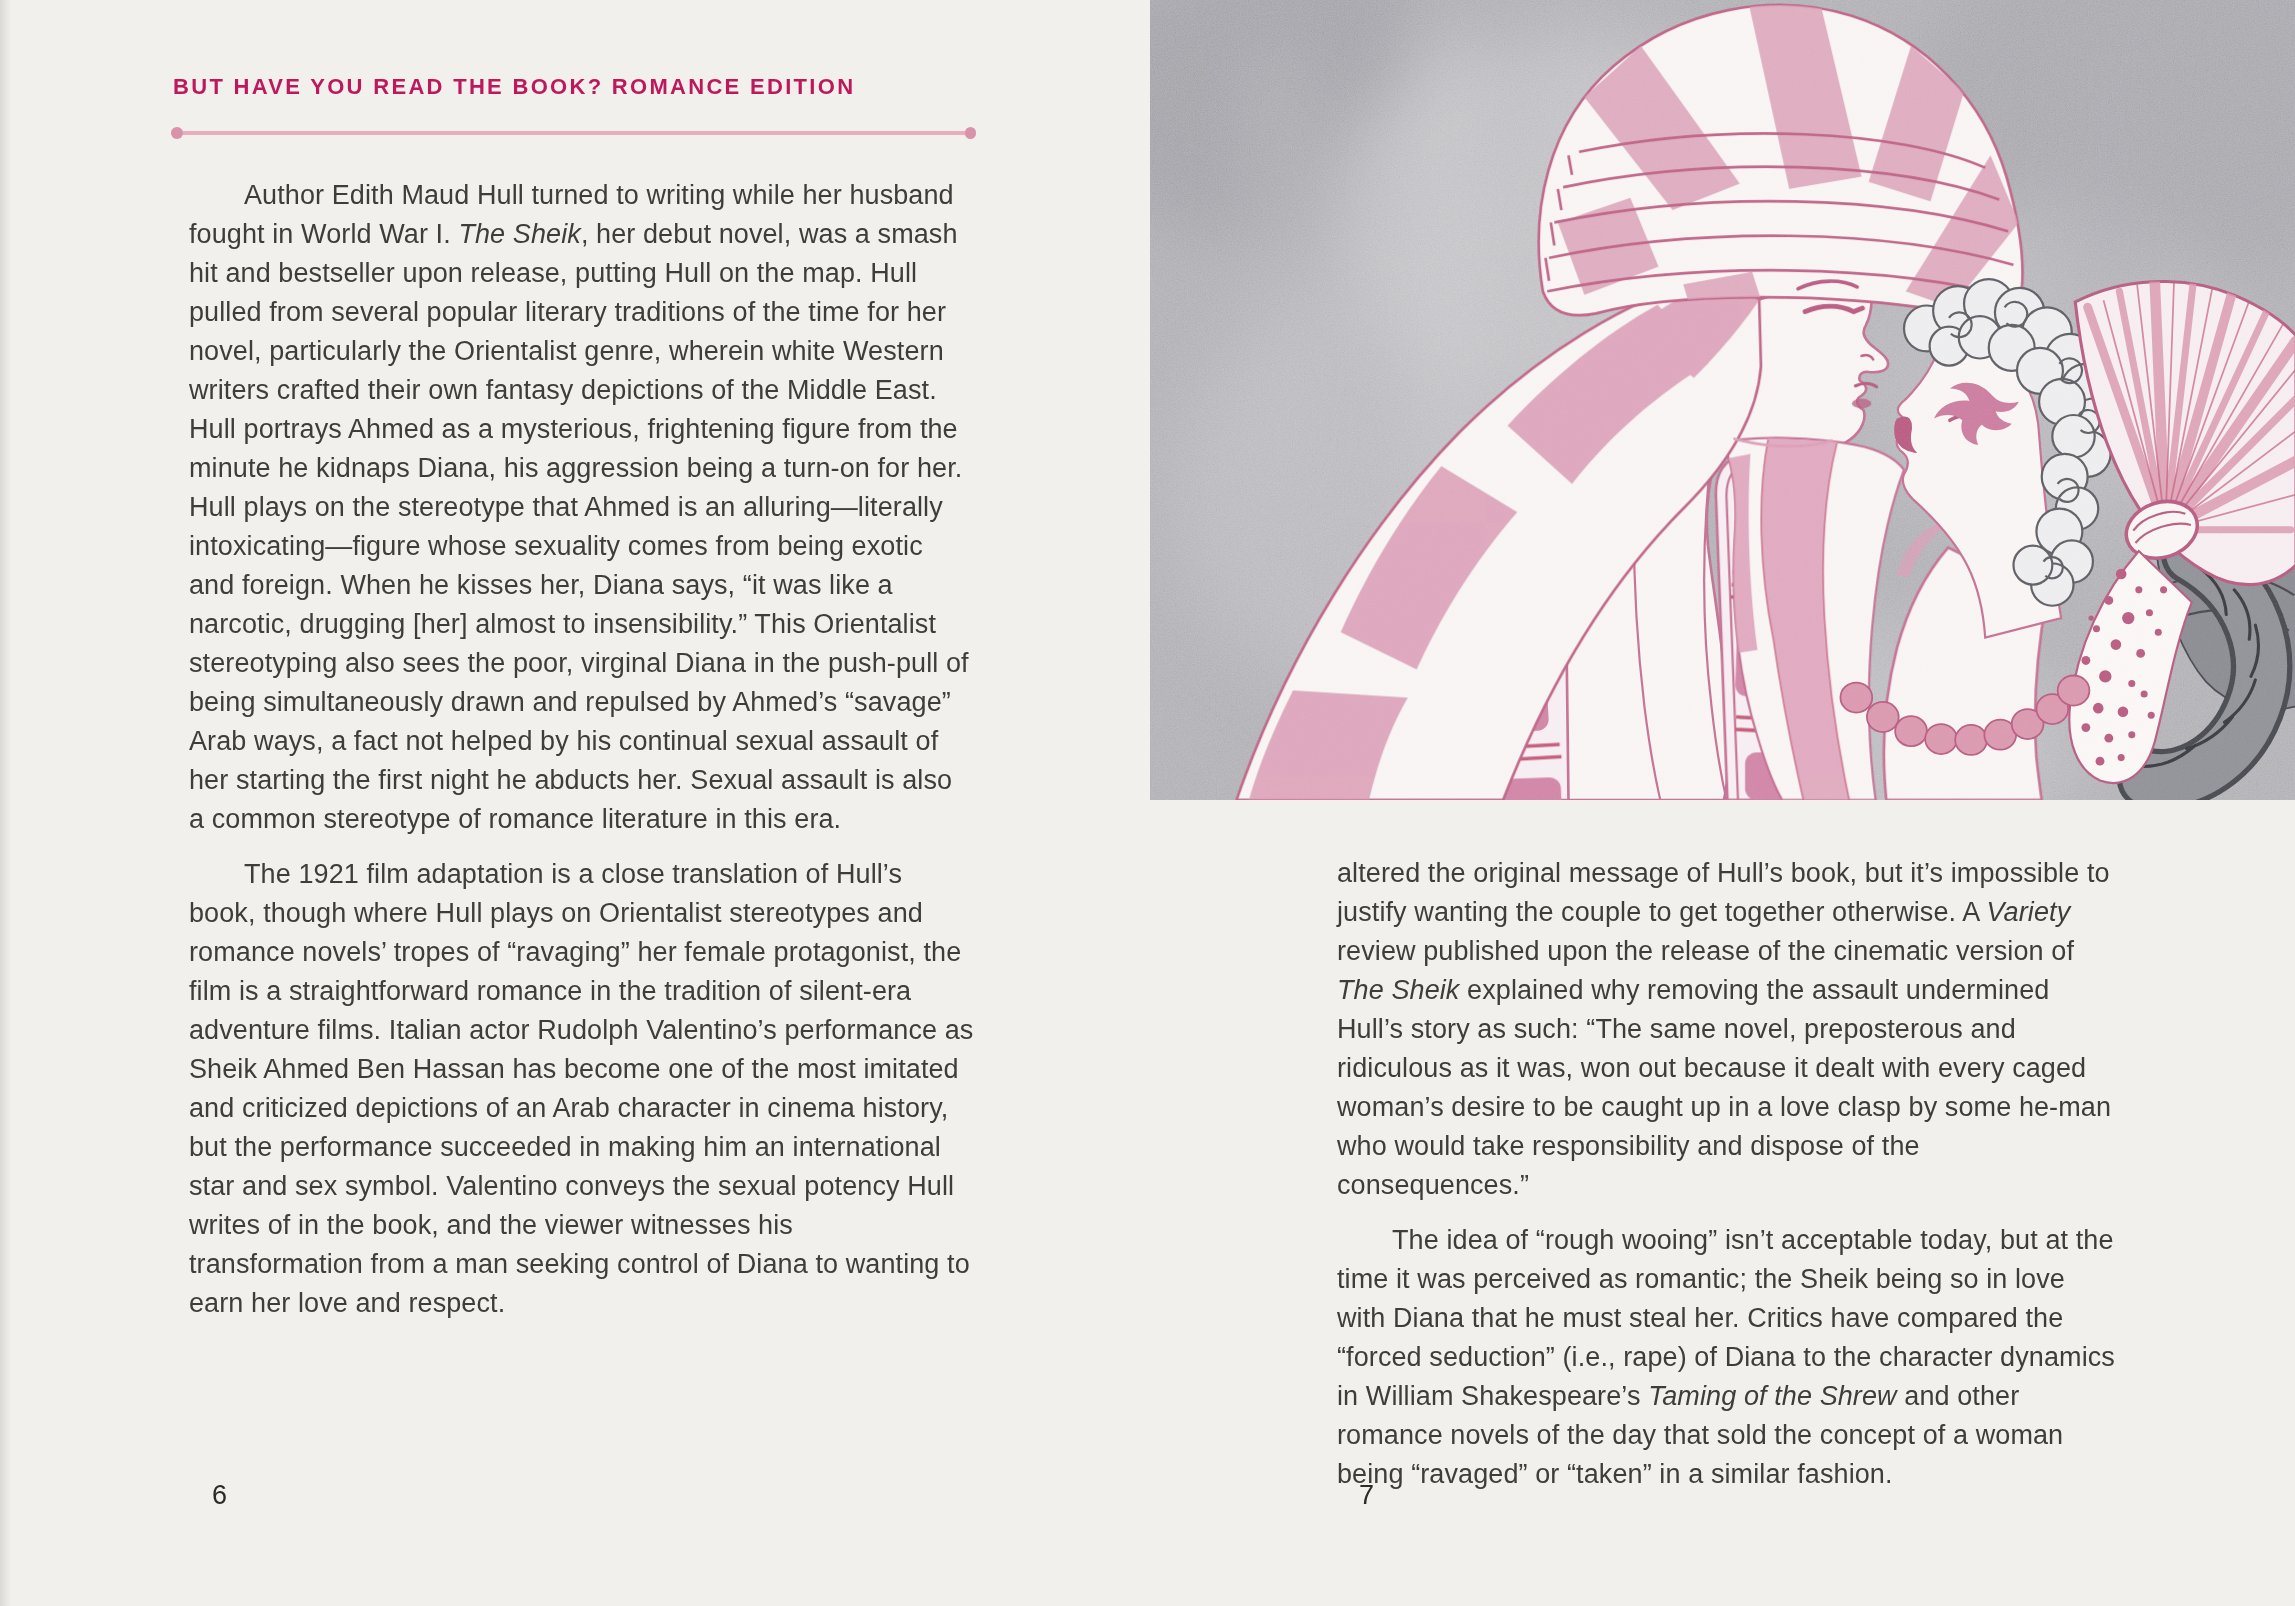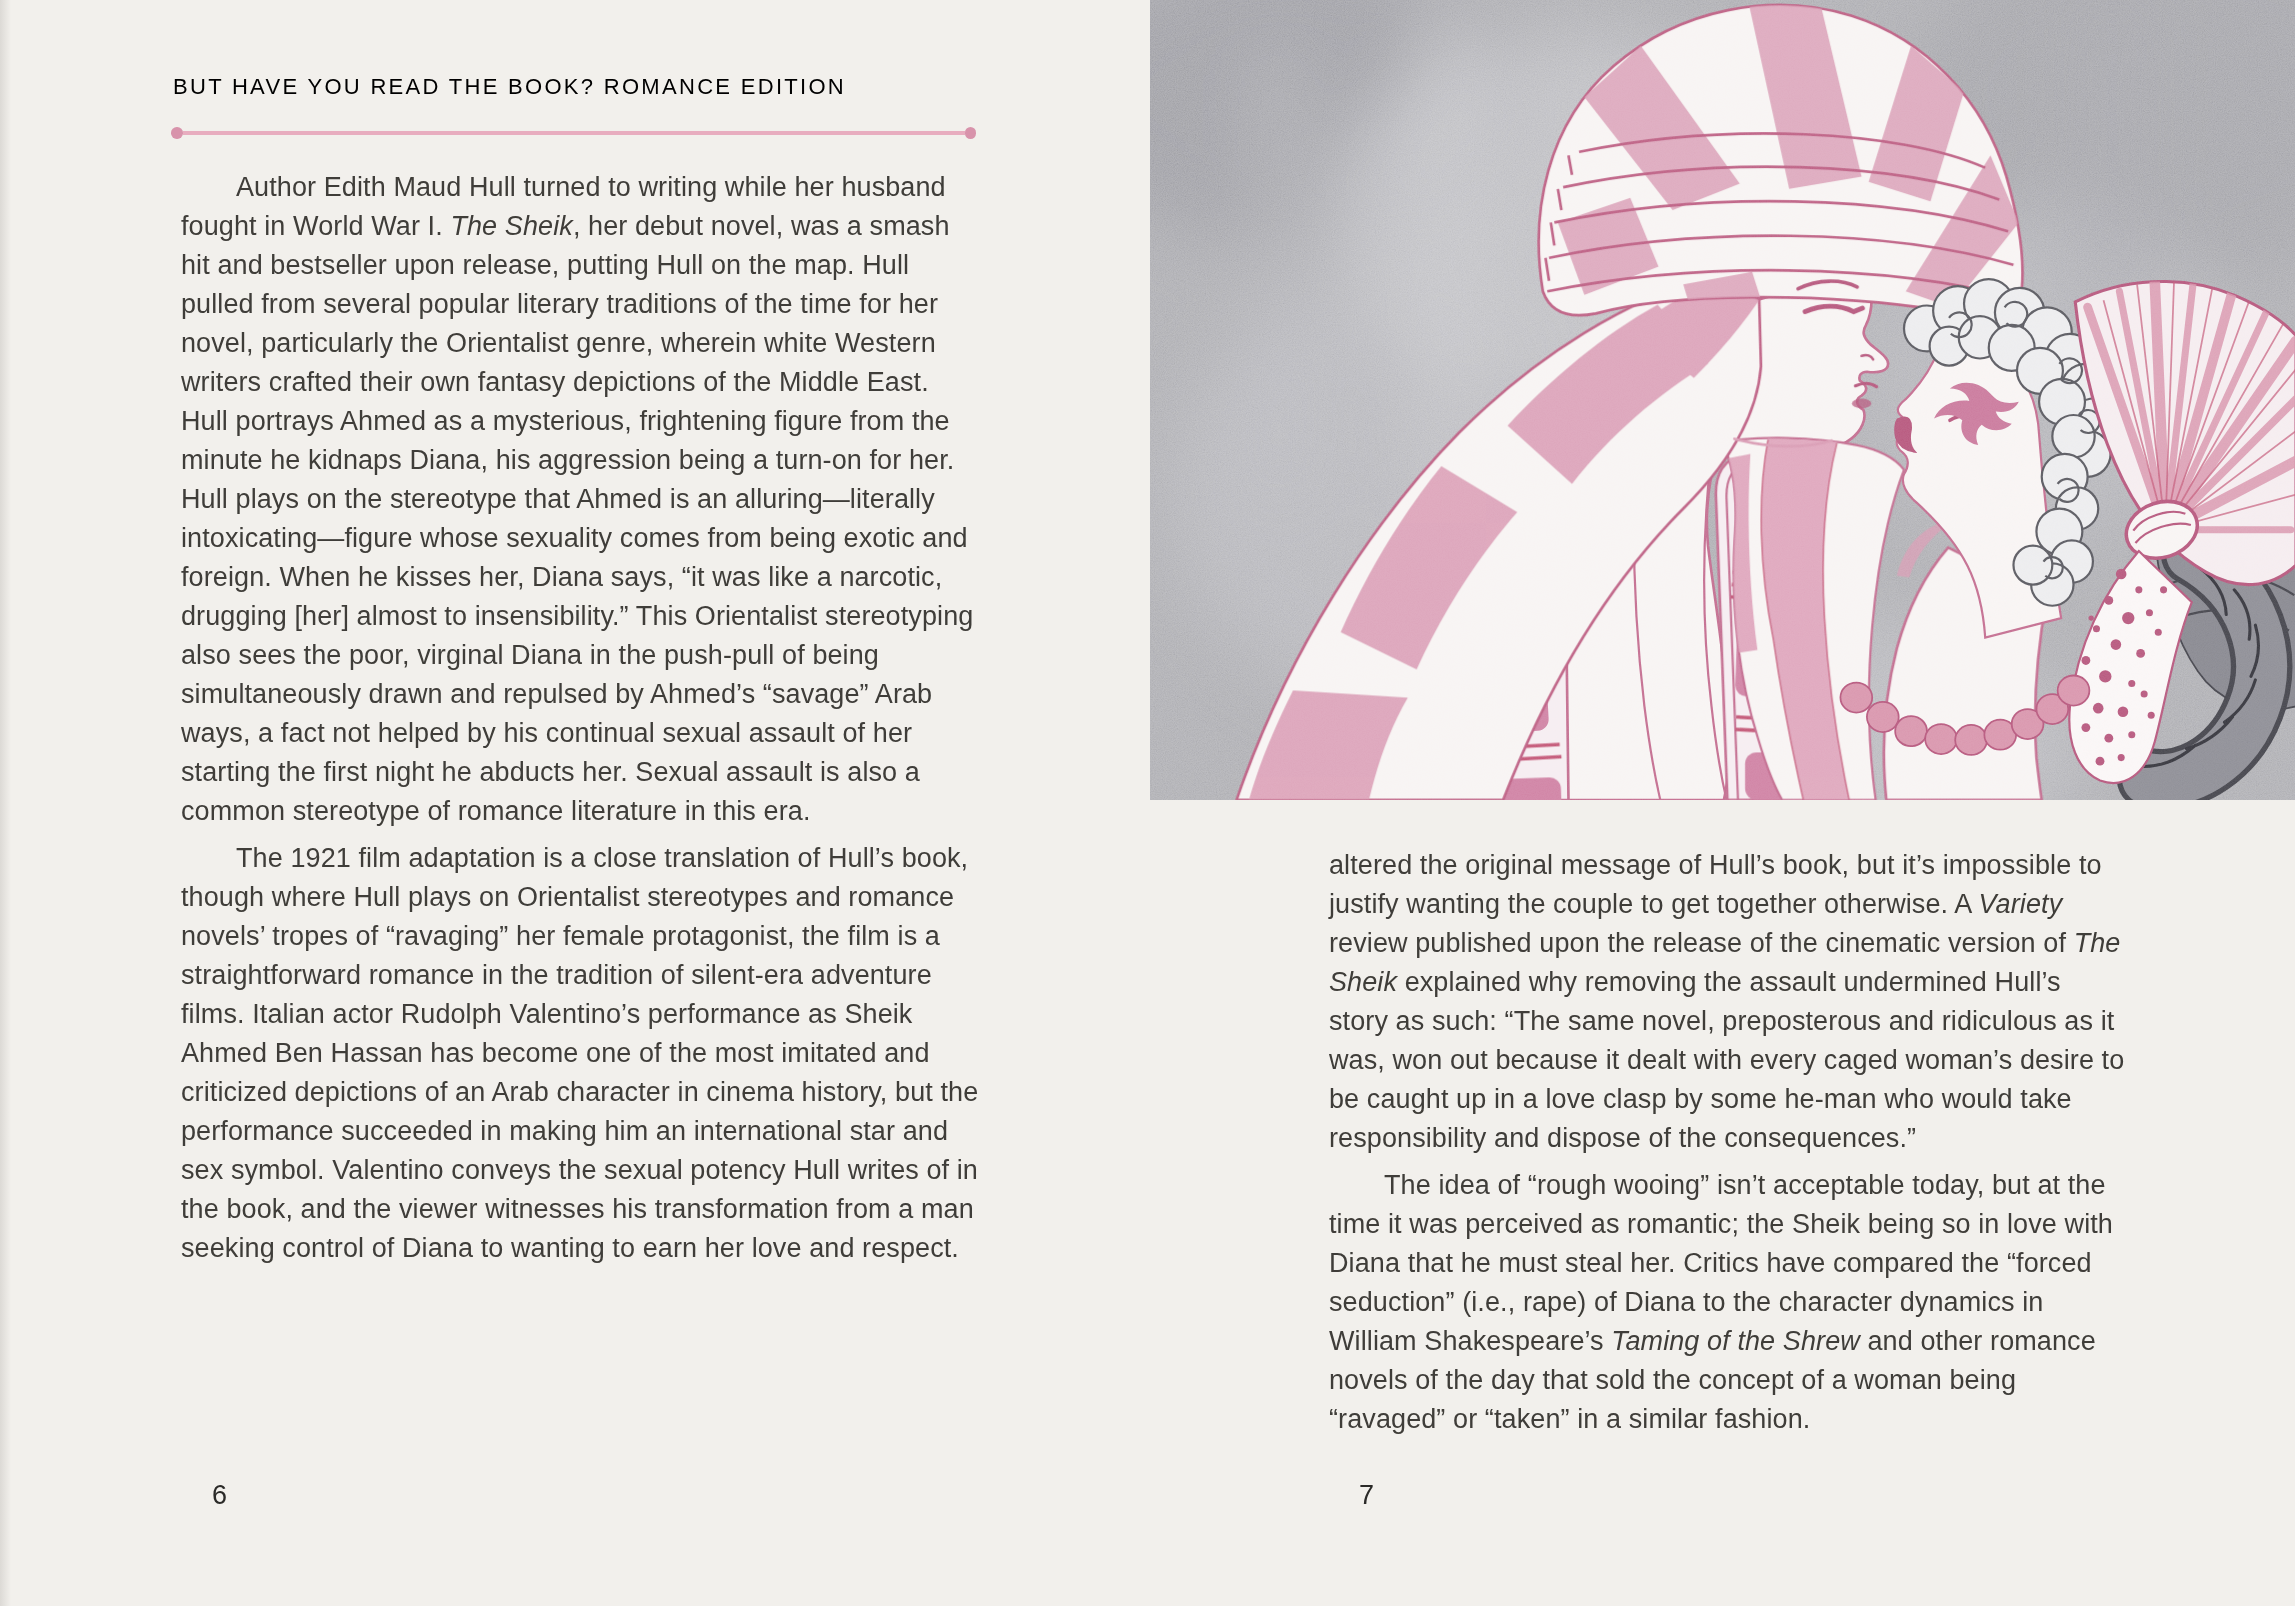--- a/index.html
+++ b/index.html
@@ -10,33 +10,33 @@
     font-family:"Liberation Sans","DejaVu Sans",sans-serif;
     overflow:hidden;
   }
   body::before{
     content:'';position:absolute;left:0;top:0;width:10.6px;height:100%;
     background:linear-gradient(90deg,rgba(60,55,50,0.12),rgba(60,55,50,0));
     pointer-events:none;z-index:5;
   }
   .running-head{
     position:absolute;left:173px;top:74px;width:808px;
-    font-size:22px;font-weight:400;letter-spacing:2.3px;
-    color:#000000;
+    font-size:22px;font-weight:700;letter-spacing:2.3px;
+    color:#be185d;
   }
   .rule{position:absolute;display:flex;align-items:center;}
   .rule .line{height:3.5px;background:#e8adbf;flex:1 1 auto;}
   .rule .dot{width:11.5px;height:11.5px;border-radius:50%;background:#d893ab;flex:0 0 auto;}
   .header-rule{left:171px;top:127px;width:805px;}
   .text-col{
     position:absolute;
     font-size:27px;line-height:39px;color:#3f3d39;
     letter-spacing:0.1px;text-align:left;
   }
-  .text-col p{margin:8px;text-indent:55px;}
+  .text-col p{margin:16px;text-indent:55px;}
   .text-col p.no-indent{text-indent:0;}
   .text-col .it{font-style:italic;}
   .left-col{left:173px;top:160px;width:817px;}
   .right-col{left:1321px;top:838px;width:812px;}
   .page-footer{
     position:absolute;display:flex;align-items:center;height:32px;
   }
   .page-footer .num{
     font-size:27px;color:#2b2a28;padding:0 41px;line-height:1;
     transform:translateY(-1.8px);

